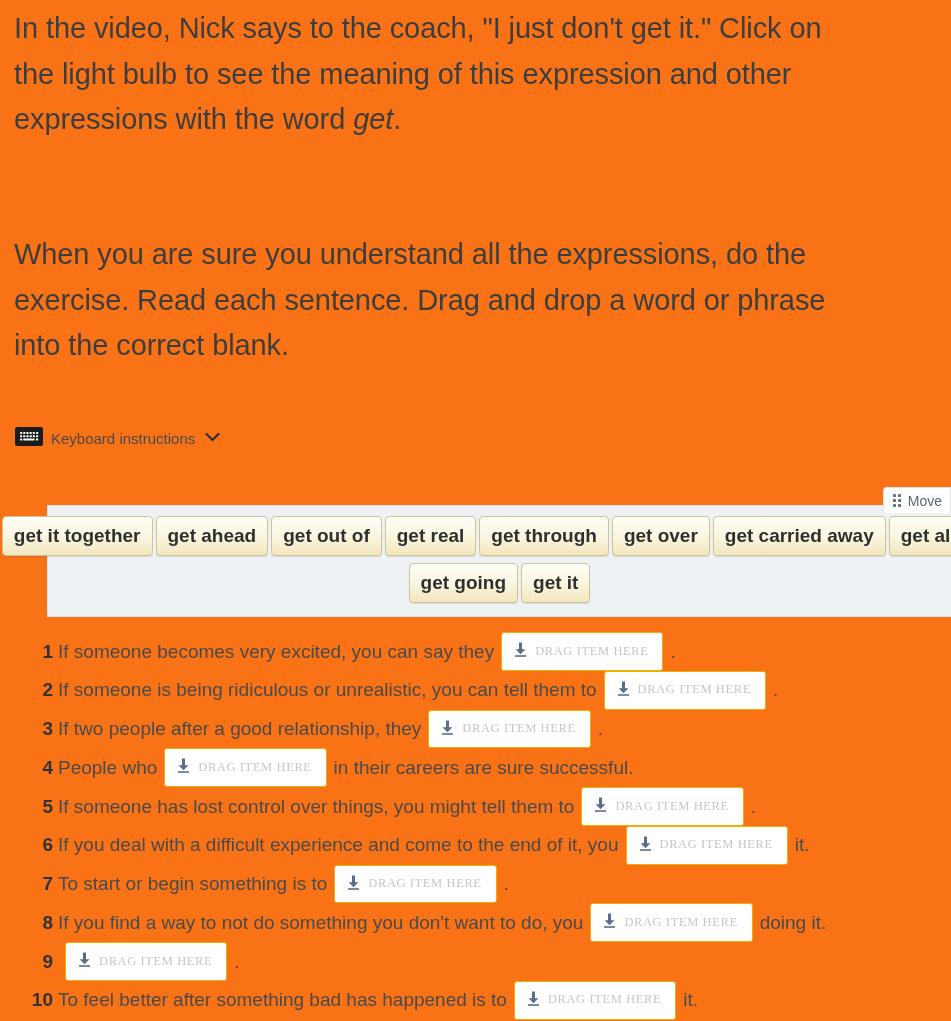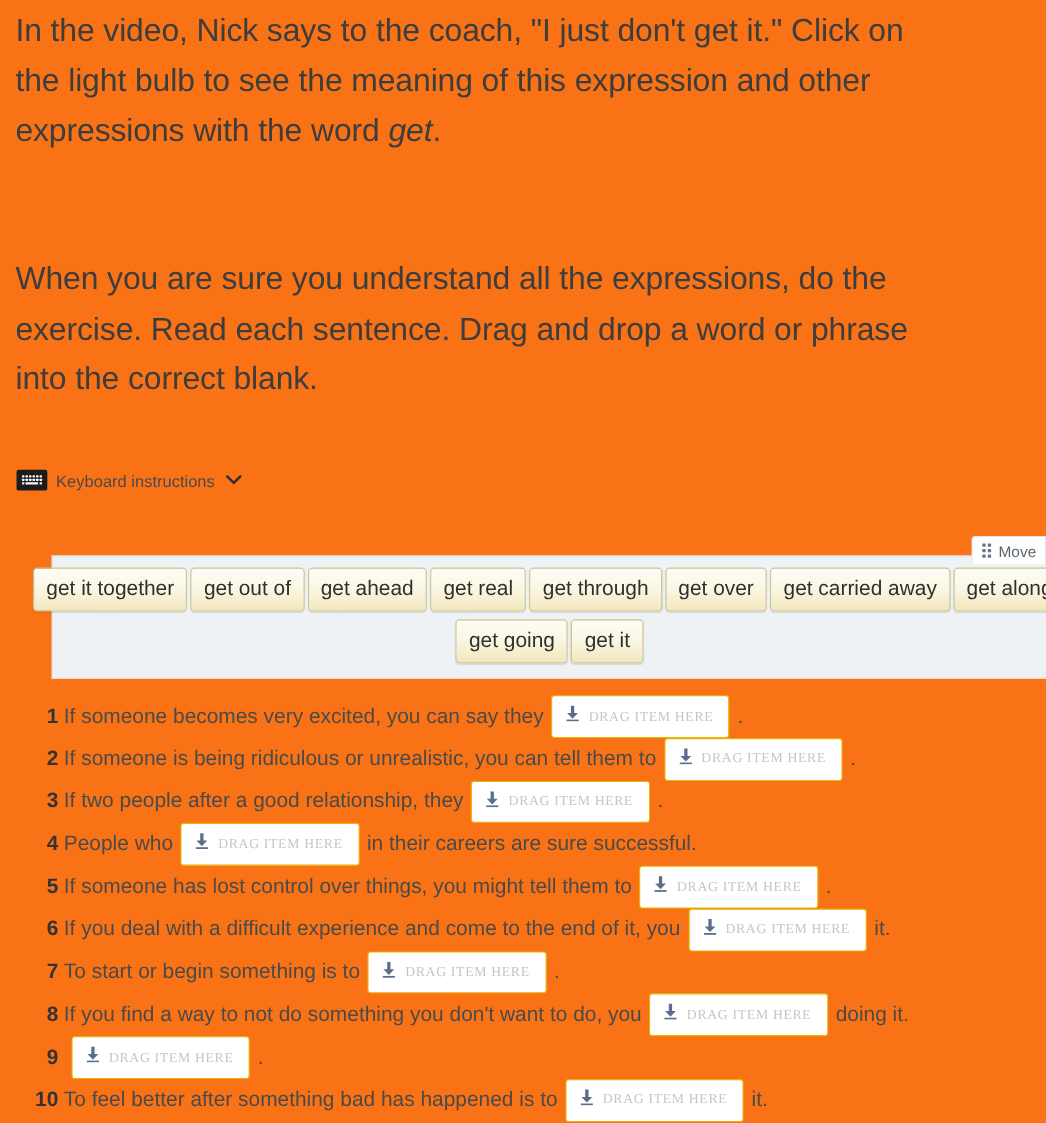--- a/index.html
+++ b/index.html
@@ -109,20 +109,21 @@
     border-right: none;
     padding: 10px 0 13px 0;
     z-index: 2;
   }
   .chip-row {
     display: flex;
     justify-content: center;
     align-items: flex-start;
     gap: 3px;
     flex-wrap: nowrap;
+    font-weight: bold;
   }
   .chip-row + .chip-row { margin-top: 7px; }
   .chip {
     background: linear-gradient(180deg, #fefdf6 0%, #fbf7e4 45%, #f2e7bd 100%);
     border: 1px solid #cfc494;
     border-radius: 4px;
     box-shadow: 0 1px 1px rgba(0,0,0,0.10);
     color: #2f2f2f;
     font-size: 19px;
     line-height: 1;
@@ -234,22 +235,22 @@
         <i></i>
         <i></i>
         <i></i>
     </span>
     <span id="move-label">Move</span>
   </div>
 
   <div id="wordbank">
       <div class="chip-row">
         <div class="chip">get it together</div>
+        <div class="chip">get ahead</div>
         <div class="chip">get out of</div>
-        <div class="chip">get ahead</div>
         <div class="chip">get real</div>
         <div class="chip">get through</div>
         <div class="chip">get over</div>
         <div class="chip">get carried away</div>
         <div class="chip">get along</div>
       </div>
       <div class="chip-row">
         <div class="chip">get going</div>
         <div class="chip">get it</div>
       </div>

